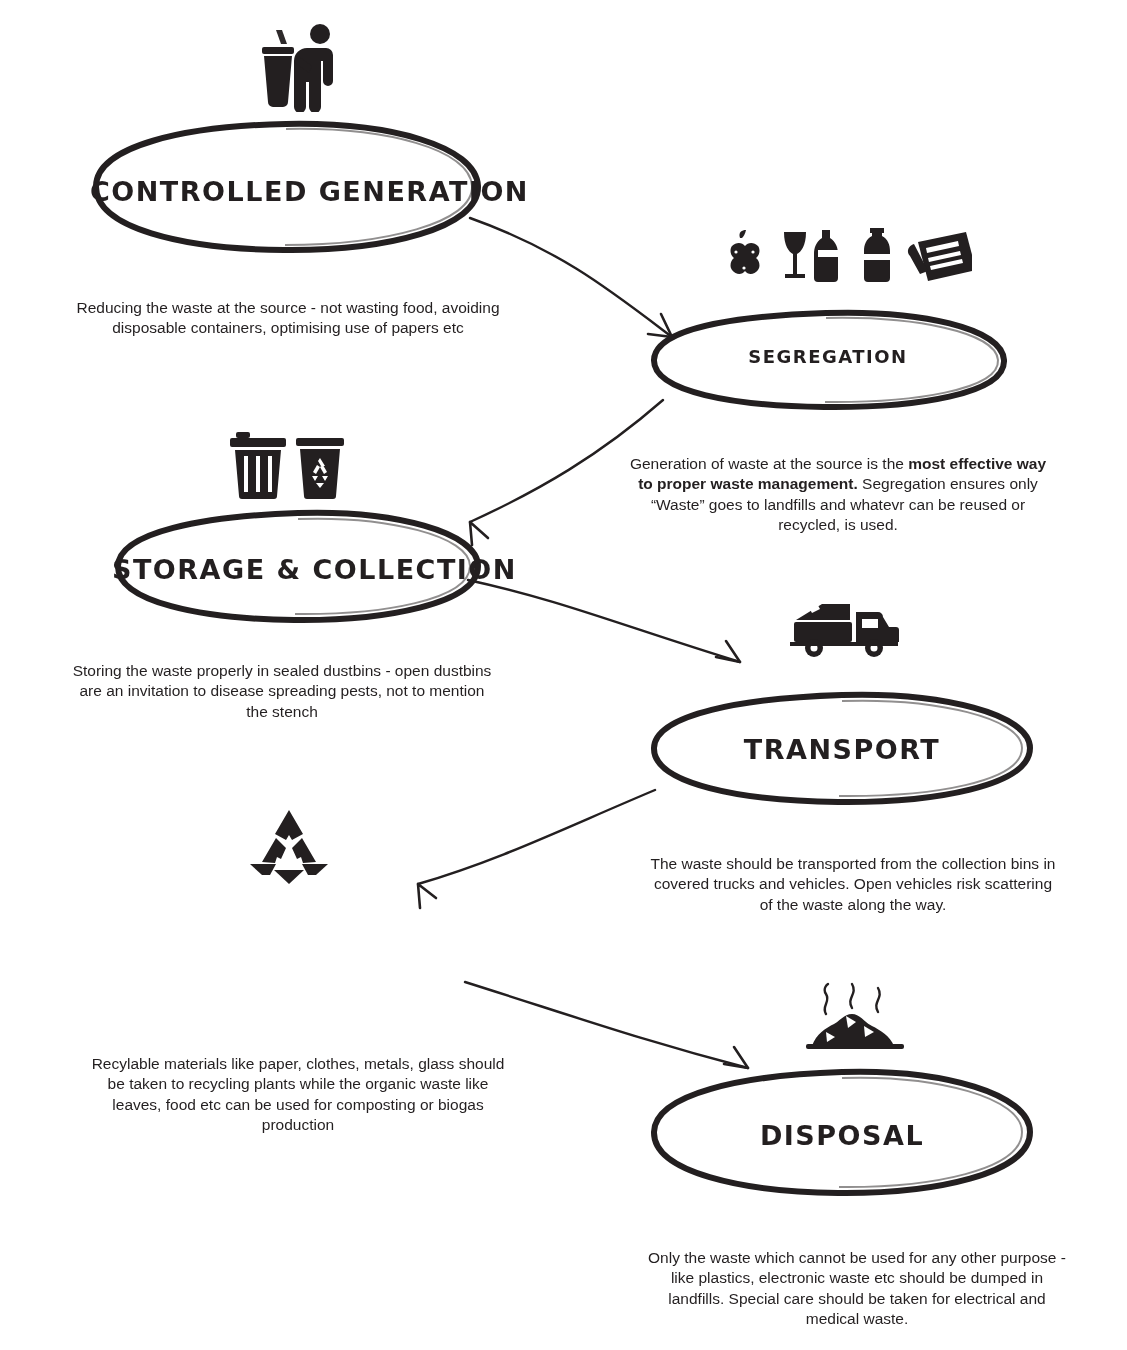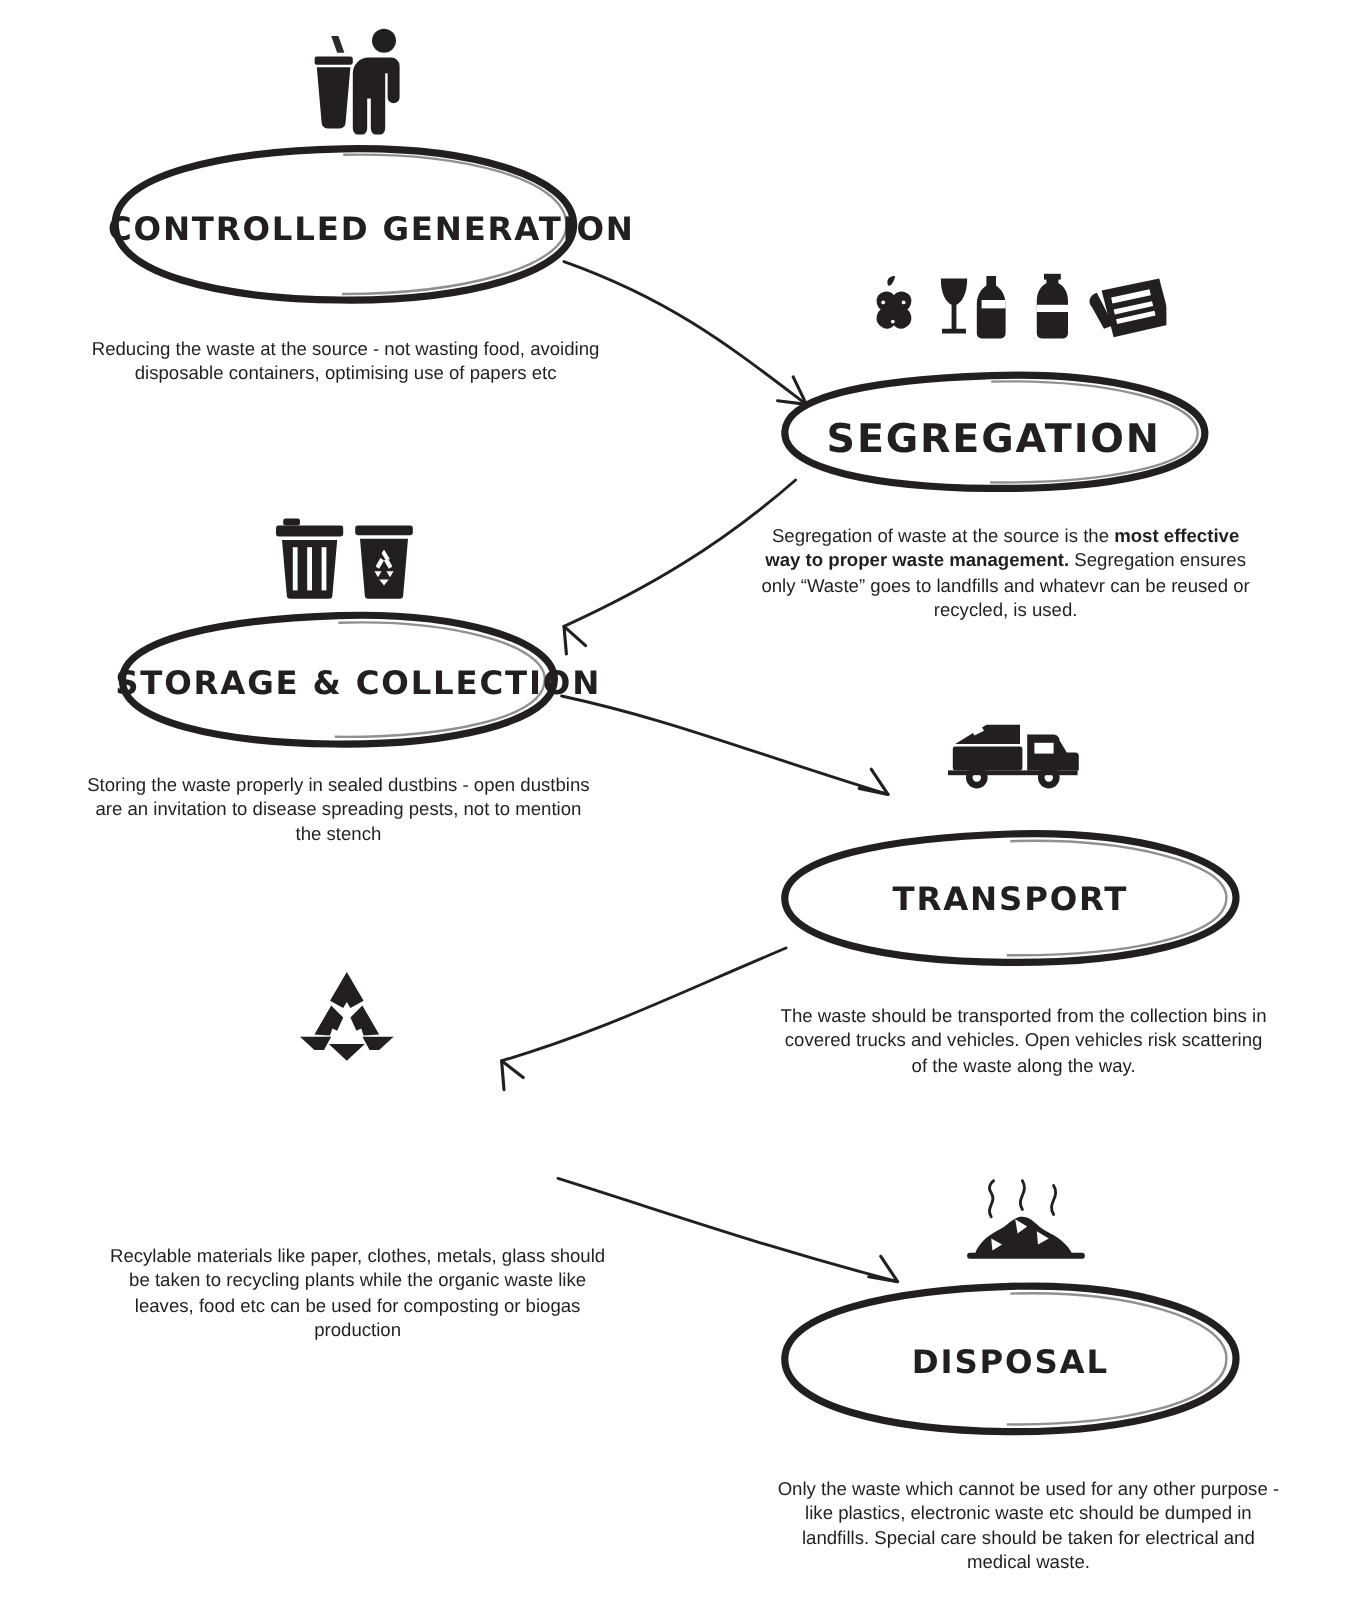--- a/index.html
+++ b/index.html
@@ -49,20 +49,21 @@
     text-transform: uppercase;
     white-space: nowrap;
   }
   .desc {
     position: absolute;
     font-family: "Liberation Sans", sans-serif;
     font-size: 15.5px;
     line-height: 1.32;
     color: #231f20;
     text-align: center;
+    margin-top: 16px;
   }
   .desc b {
     font-weight: 700;
   }
   .icon {
     position: absolute;
     color: #231f20;
   }
   .icon svg { display: block; }
 </style>
@@ -143,26 +144,26 @@
       </g>
     </svg>
   </div>
 
   <div class="node" style="left:648px; top:308px;">
     <div class="ellipse-wrap" style="width:360px; height:104px;">
       <svg class="ellipse-svg" width="360" height="104" viewBox="0 0 360 104">
         <path d="M178,5 C272,2 354,20 356,52 C358,86 268,100 176,99 C86,98 5,84 6,52 C7,20 88,8 178,5 Z" fill="none" stroke="#231f20" stroke-width="6" stroke-linejoin="round"></path>
         <path d="M178,10 C266,8 348,24 350,52 C352,82 264,95 177,94" fill="none" stroke="#231f20" stroke-width="2" opacity="0.5"></path>
       </svg>
-      <div class="node-label" style="top:38px; font-size:33px;">Segregation</div>
+      <div class="node-label" style="top:38px; font-size:18px;">Segregation</div>
     </div>
   </div>
 
   <div class="desc" style="left:628px; top:438px; width:420px;">
-    <span>Segregation of waste at the source is the </span><b>most effective way to proper waste management.</b><span> Segregation ensures only “Waste” goes to landfills and whatevr can be reused or recycled, is used.</span>
+    <span>Generation of waste at the source is the </span><b>most effective way to proper waste management.</b><span> Segregation ensures only “Waste” goes to landfills and whatevr can be reused or recycled, is used.</span>
   </div>
 
   <div class="icon" style="left:230px; top:430px;">
     <svg width="120" height="70" viewBox="0 0 120 70">
       <g fill="#231f20">
 
         <rect x="6" y="2" width="14" height="6" rx="2"></rect>
         <rect x="0" y="8" width="56" height="9" rx="2"></rect>
         <path d="M5,20 h46 l-4,46 a3,3 0 0 1 -3,3 h-32 a3,3 0 0 1 -3,-3 z"></path>
         <rect x="14" y="26" width="4" height="36" fill="#fff"></rect>
@@ -176,21 +177,21 @@
           <path d="M83,42 l4,-7 l3,2 l-4,7 z"></path>
           <path d="M97,42 l-4,-7 l-3,2 l4,7 z"></path>
           <path d="M82,46 h6 l-3,5 z"></path>
           <path d="M98,46 h-6 l3,5 z"></path>
           <path d="M86,53 h8 l-4,5 z"></path>
         </g>
       </g>
     </svg>
   </div>
 
-  <div class="node" style="left:96px; top:508px;">
+  <div class="node" style="left:112px; top:508px;">
     <div class="ellipse-wrap" style="width:372px; height:118px;">
       <svg class="ellipse-svg" width="372" height="118" viewBox="0 0 372 118">
         <path d="M186,5 C282,2 366,24 366,58 C366,96 272,113 182,112 C90,111 5,94 6,58 C7,24 92,8 186,5 Z" fill="none" stroke="#231f20" stroke-width="6" stroke-linejoin="round"></path>
         <path d="M186,11 C276,8 358,28 358,58 C358,92 270,107 183,106" fill="none" stroke="#231f20" stroke-width="2" opacity="0.5"></path>
       </svg>
       <div class="node-label" style="top:46px; font-size:27px;">Storage &amp; collection</div>
     </div>
   </div>
 
   <div class="desc" style="left:72px; top:645px; width:420px;">Storing the waste properly in sealed dustbins - open dustbins are an invitation to disease spreading pests, not to mention the stench</div>

